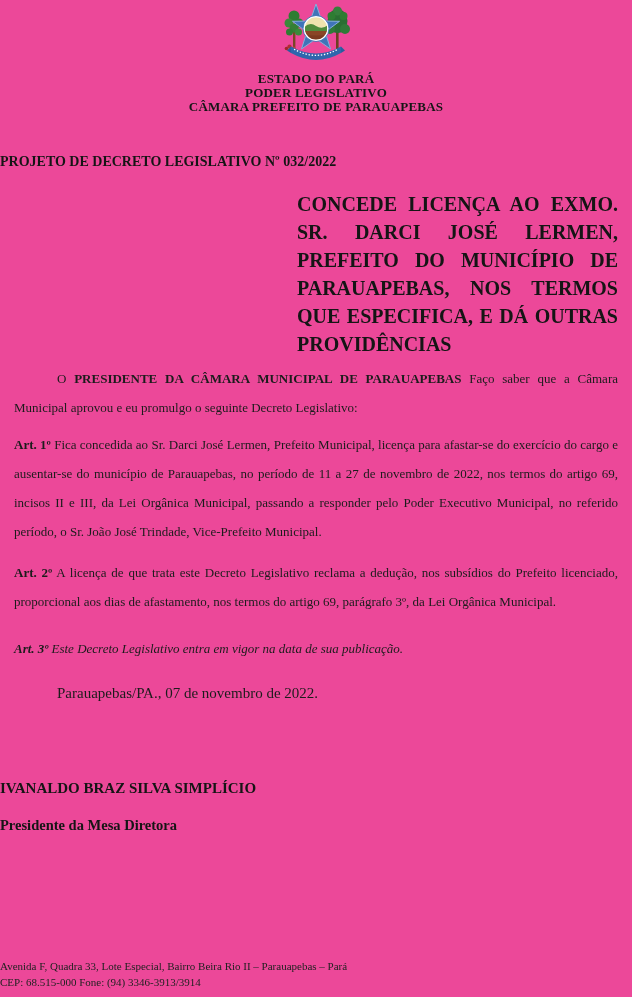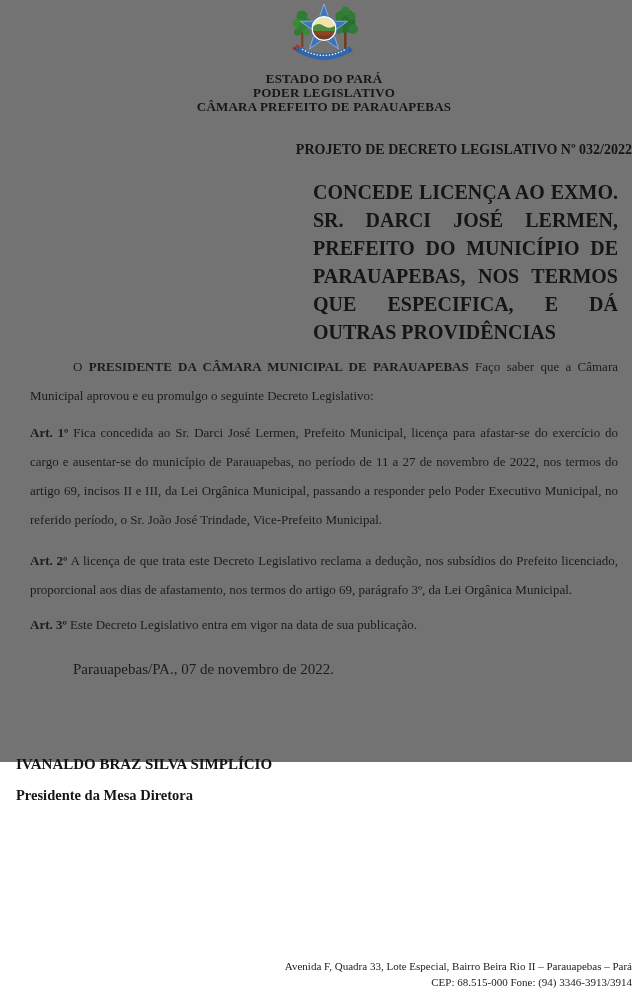--- a/index.html
+++ b/index.html
@@ -5,50 +5,50 @@
   * { box-sizing: border-box; margin: 0; padding: 0; }
   html, body { background: #ffffff; }
   body {
     width: 632px; height: 997px;
     margin: 0 auto;
     position: relative;
     overflow: hidden;
     font-family: "Liberation Serif", "DejaVu Serif", serif;
     color: #1c1c1c;
   }
-  .page { width: 632px; height: 762px; position: relative; background: #737373; padding-left: 16px; }
+  .page { width: 632px; height: 997px; position: relative; background: #ec4899; }
 
   .emblem-wrap { padding-top: 3px; text-align: center; }
 
   .org { margin-top: 7px; text-align: center; font-weight: 700; font-size: 13px; line-height: 14px; color: #161616; letter-spacing: .2px; }
 
-  .title { margin-top: 26px; text-align: right; font-weight: 700; font-size: 14px; line-height: 19px; color: #151515; }
+  .title { margin-top: 38px; text-align: left; font-weight: 700; font-size: 14px; line-height: 19px; color: #151515; }
 
   .ementa {
     margin: 19px 14px 0 297px;
     font-weight: 700; font-size: 20px; line-height: 28px;
     text-align: justify; color: #151515;
   }
 
   .para { margin: 0 14px; font-size: 13px; line-height: 29px; text-align: justify; }
   .preamble { margin-top: 6px; text-indent: 43px; }
   .mt12 { margin-top: 8px; }
   .mt0  { margin-top: 12px; }
-  .mt6  { margin-top: 6px; }
+  .mt6  { margin-top: 18px; font-style: italic; }
   .b { font-weight: 700; }
 
   .dateline { margin: 16px 14px 8px 57px; font-size: 15px; line-height: 29px; }
 
   .signature { margin-top: 71px; font-weight: 700; color: #151515; }
   .sig-name { font-size: 15px; line-height: 19px; }
-  .sig-role { margin-top: 12px; font-size: 14.5px; line-height: 19px; }
+  .sig-role { margin-top: 18px; font-size: 14.5px; line-height: 19px; }
 
   .footer {
     position: absolute; left: 0; right: 0; top: 958px;
-    text-align: right; font-size: 11px; line-height: 16px; color: #222;
+    text-align: left; font-size: 11px; line-height: 16px; color: #222;
   }
 </style>
 </head>
 <body>
 
 <div class="page">
 
   <div class="emblem-wrap">
     <svg width="72" height="58" viewBox="0 0 72 58" aria-hidden="true">
 

